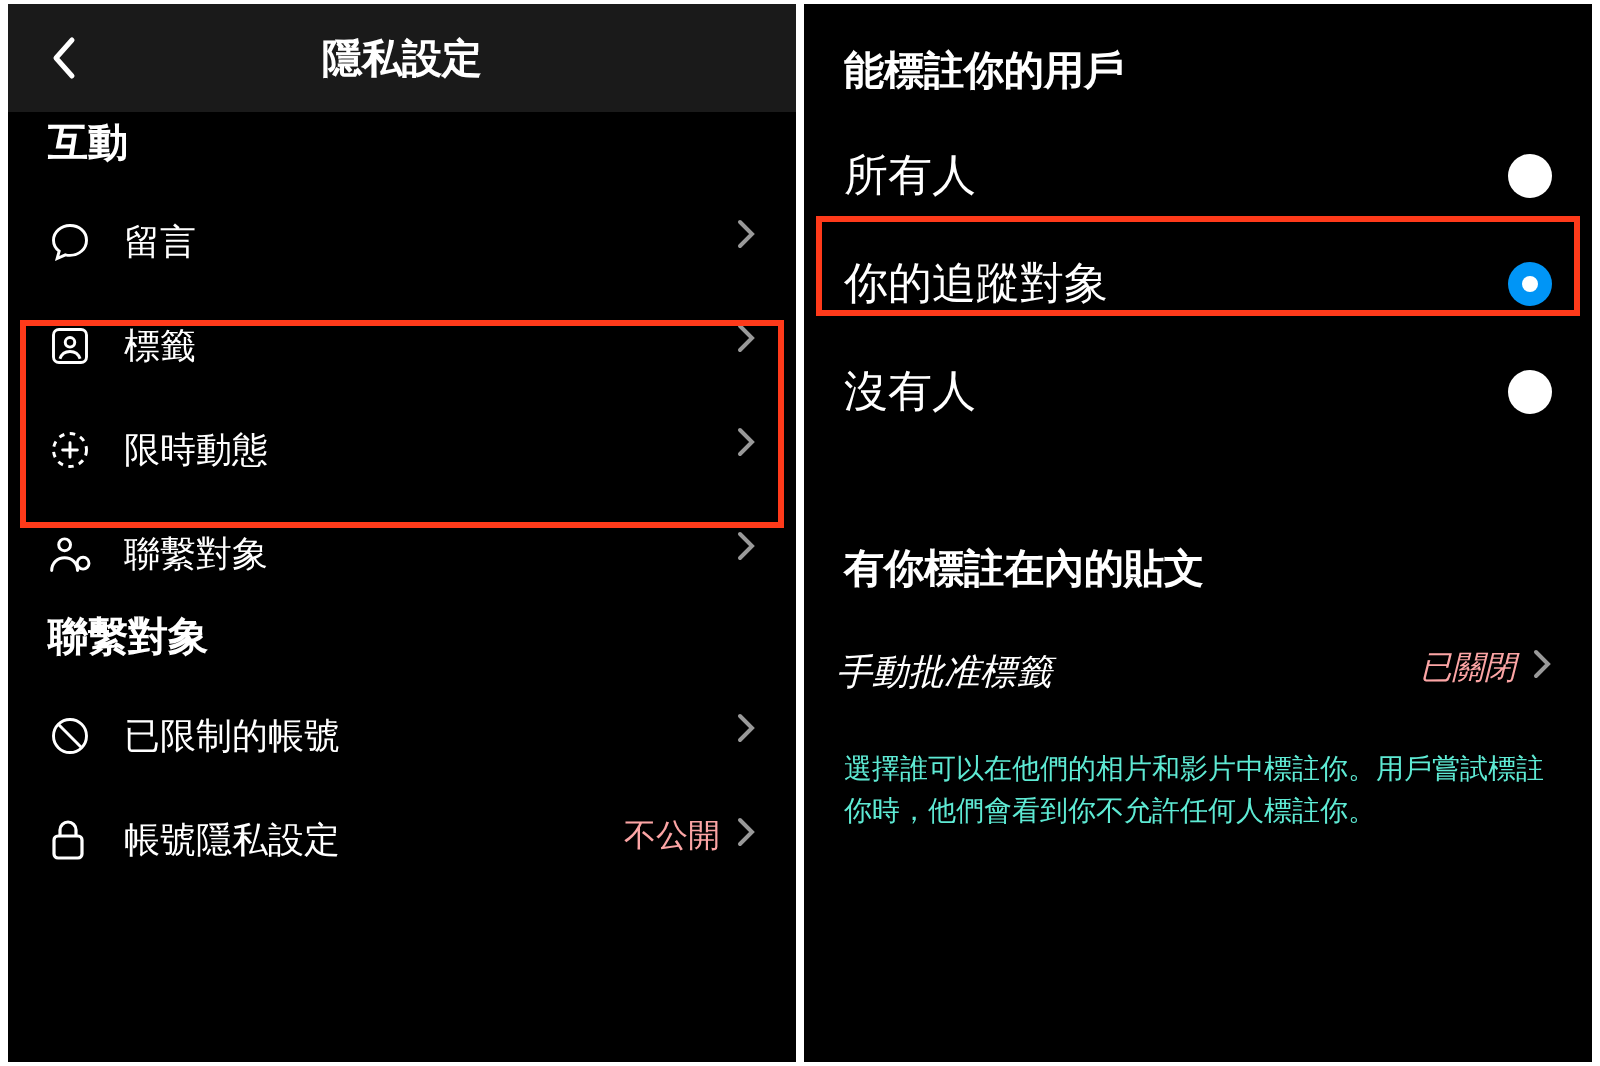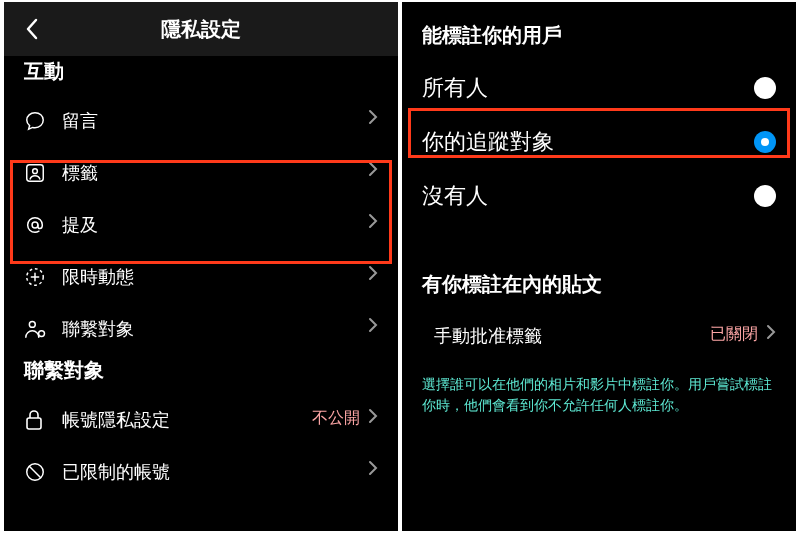--- a/index.html
+++ b/index.html
@@ -176,32 +176,20 @@
           <circle cx="12" cy="10" r="2.6" stroke="#fff" stroke-width="1.6"></circle>
           <path d="M6.5 19c1-3 3-4 5.5-4s4.5 1 5.5 4" stroke="#fff" stroke-width="1.6"></path>
         </svg>
       </div>
     <div class="label">標籤</div>
     <svg class="chev" width="10" height="16" viewBox="0 0 10 16">
         <path d="M2 2 L8 8 L2 14" stroke="#999" stroke-width="2" fill="none" stroke-linecap="round"></path>
       </svg>
   </div>
 
-  <div class="row">
-    <div class="icon-slot">
-        <svg width="22" height="22" viewBox="0 0 24 24" fill="none">
-          <circle cx="12" cy="12" r="3.2" stroke="#fff" stroke-width="1.6"></circle>
-          <path d="M15.2 12v1.5c0 1.3.9 2.3 2.2 2.3 1.6 0 2.6-1.4 2.6-3.8 0-4.6-3.6-8-8-8s-8 3.6-8 8 3.6 8 8 8c1.6 0 3-.4 4.3-1.2" stroke="#fff" stroke-width="1.6" stroke-linecap="round"></path>
-        </svg>
-      </div>
-    <div class="label">提及</div>
-    <svg class="chev" width="10" height="16" viewBox="0 0 10 16">
-        <path d="M2 2 L8 8 L2 14" stroke="#999" stroke-width="2" fill="none" stroke-linecap="round"></path>
-      </svg>
-  </div>
 
   <div class="row">
     <div class="icon-slot">
         <svg width="22" height="22" viewBox="0 0 24 24" fill="none">
           <circle cx="12" cy="12" r="9" stroke="#fff" stroke-width="1.6" stroke-dasharray="3 3"></circle>
           <path d="M12 8v8M8 12h8" stroke="#fff" stroke-width="1.6" stroke-linecap="round"></path>
         </svg>
       </div>
     <div class="label">限時動態</div>
     <svg class="chev" width="10" height="16" viewBox="0 0 10 16">
@@ -220,45 +208,45 @@
     <div class="label">聯繫對象</div>
     <svg class="chev" width="10" height="16" viewBox="0 0 10 16">
         <path d="M2 2 L8 8 L2 14" stroke="#999" stroke-width="2" fill="none" stroke-linecap="round"></path>
       </svg>
   </div>
 
   <div class="section-header">聯繫對象</div>
 
   <div class="row">
     <div class="icon-slot">
+        <svg width="22" height="22" viewBox="0 0 24 24" fill="none">
+          <circle cx="12" cy="12" r="9" stroke="#fff" stroke-width="1.6"></circle>
+          <path d="M5.5 5.5l13 13" stroke="#fff" stroke-width="1.6"></path>
+        </svg>
+      </div>
+    <div class="label">已限制的帳號</div>
+    <svg class="chev" width="10" height="16" viewBox="0 0 10 16">
+        <path d="M2 2 L8 8 L2 14" stroke="#999" stroke-width="2" fill="none" stroke-linecap="round"></path>
+      </svg>
+  </div>
+
+  <div class="row">
+    <div class="icon-slot">
         <svg width="20" height="22" viewBox="0 0 20 22" fill="none">
           <rect x="3" y="9" width="14" height="11" rx="2" stroke="#fff" stroke-width="1.6"></rect>
           <path d="M6 9V6a4 4 0 0 1 8 0v3" stroke="#fff" stroke-width="1.6"></path>
         </svg>
       </div>
     <div class="label">帳號隱私設定</div>
     <div class="trail">不公開</div>
     <svg class="chev" width="10" height="16" viewBox="0 0 10 16">
         <path d="M2 2 L8 8 L2 14" stroke="#999" stroke-width="2" fill="none" stroke-linecap="round"></path>
       </svg>
   </div>
 
-  <div class="row">
-    <div class="icon-slot">
-        <svg width="22" height="22" viewBox="0 0 24 24" fill="none">
-          <circle cx="12" cy="12" r="9" stroke="#fff" stroke-width="1.6"></circle>
-          <path d="M5.5 5.5l13 13" stroke="#fff" stroke-width="1.6"></path>
-        </svg>
-      </div>
-    <div class="label">已限制的帳號</div>
-    <svg class="chev" width="10" height="16" viewBox="0 0 10 16">
-        <path d="M2 2 L8 8 L2 14" stroke="#999" stroke-width="2" fill="none" stroke-linecap="round"></path>
-      </svg>
-  </div>
-
   <div class="row" style="opacity:.9;margin-bottom:-20px;">
     
     
   </div>
 
   <div class="highlight-box highlight-left"></div>
 </div>
 
 <div class="panel panel-right">
 
@@ -276,21 +264,21 @@
 
   <div class="radio-row">
     <div class="label">沒有人</div>
     <div class="radio"></div>
   </div>
 
   <div class="divider-space"></div>
 
   <div class="section-header">有你標註在內的貼文</div>
 
-  <div class="row" style="padding-left:32px;">
+  <div class="row" style="padding-left:16px;font-style:italic;">
     <div class="label">手動批准標籤</div>
     <div class="trail">已關閉</div>
     <svg class="chev" width="10" height="16" viewBox="0 0 10 16">
         <path d="M2 2 L8 8 L2 14" stroke="#999" stroke-width="2" fill="none" stroke-linecap="round"></path>
       </svg>
   </div>
 
   <div class="desc">選擇誰可以在他們的相片和影片中標註你。用戶嘗試標註你時，他們會看到你不允許任何人標註你。</div>
 
   <div class="highlight-box highlight-right"></div>

